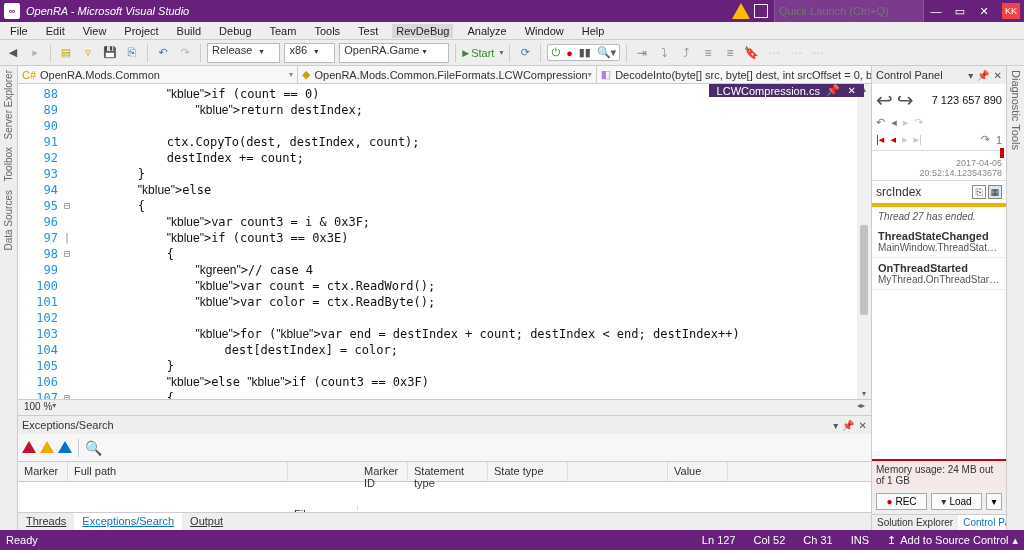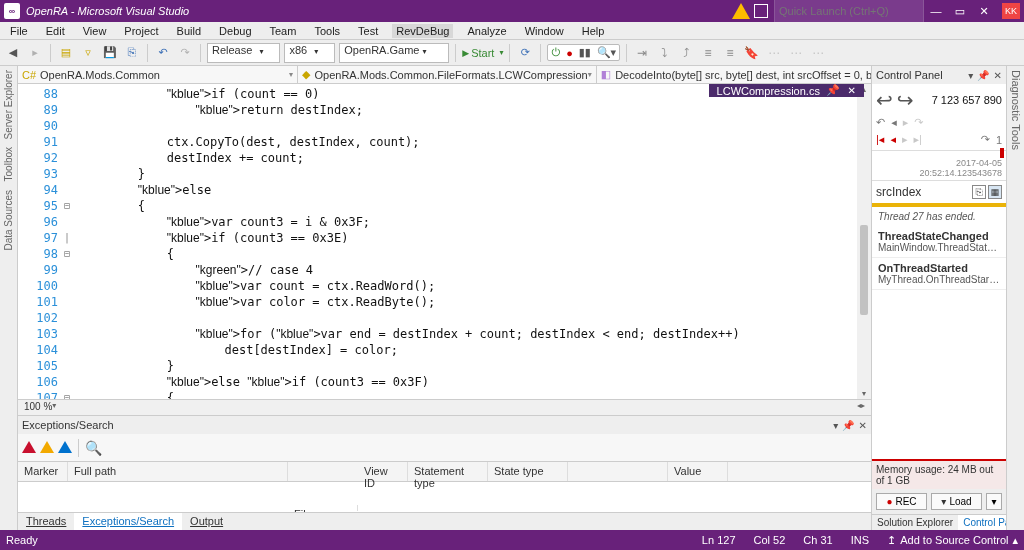--- a/index.html
+++ b/index.html
@@ -281,21 +281,21 @@
         <span><span class="tri" style="border-bottom-color:#f2a900"></span></span>
         <span><span class="tri" style="border-bottom-color:#0072ce"></span></span>
         <div style="width:1px;height:18px;background:#ccc;margin:0 2px"></div>
         <span style="font-size:14px;color:#555">🔍</span>
       </div>
       <div class="bp-grid">
         <div class="bp-head" id="bphead">
             <div style="width: 50px;">Marker</div>
             <div style="width: 220px;">Full path</div>
             <div style="width: 70px; margin-top: 43px;">File name</div>
-            <div style="width: 50px;">View ID</div>
+            <div style="width: 50px;">Marker ID</div>
             <div style="width: 80px;">Statement type</div>
             <div style="width: 80px;">State type</div>
             <div style="width: 100px;"></div>
             <div style="width: 60px;">Value</div>
           </div>
       </div>
       <div class="bp-tabs" id="bptabs">
           <span>Threads</span>
           <span class="active">Exceptions/Search</span>
           <span>Output</span>

